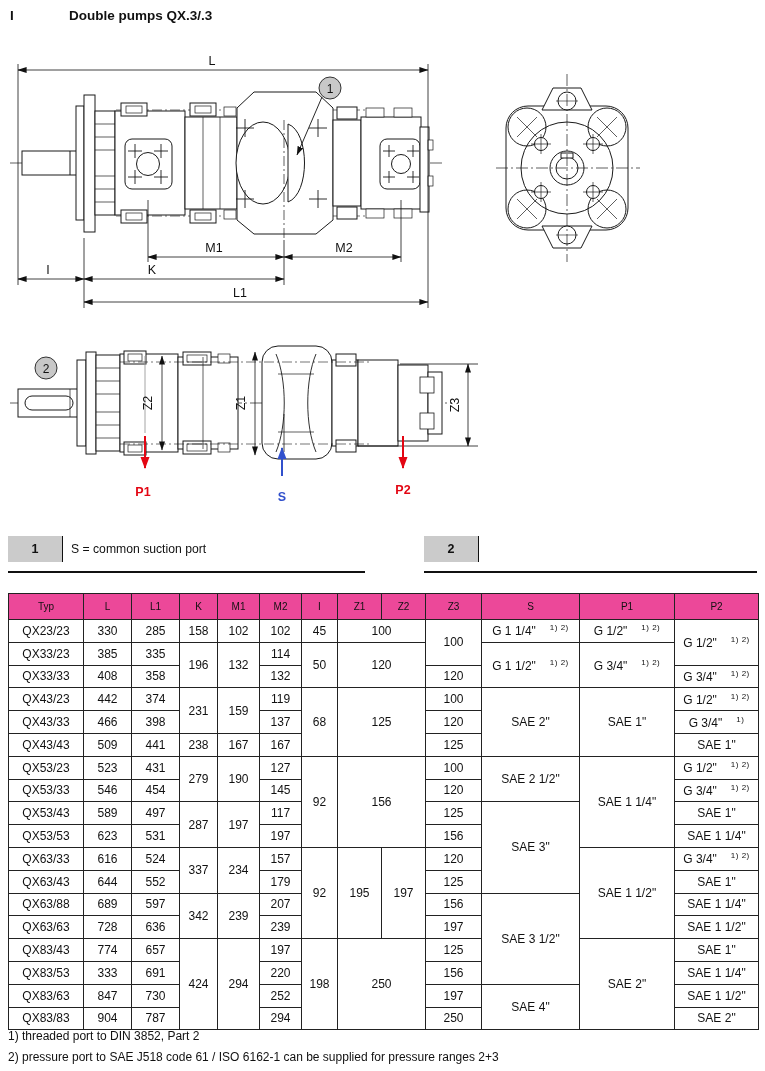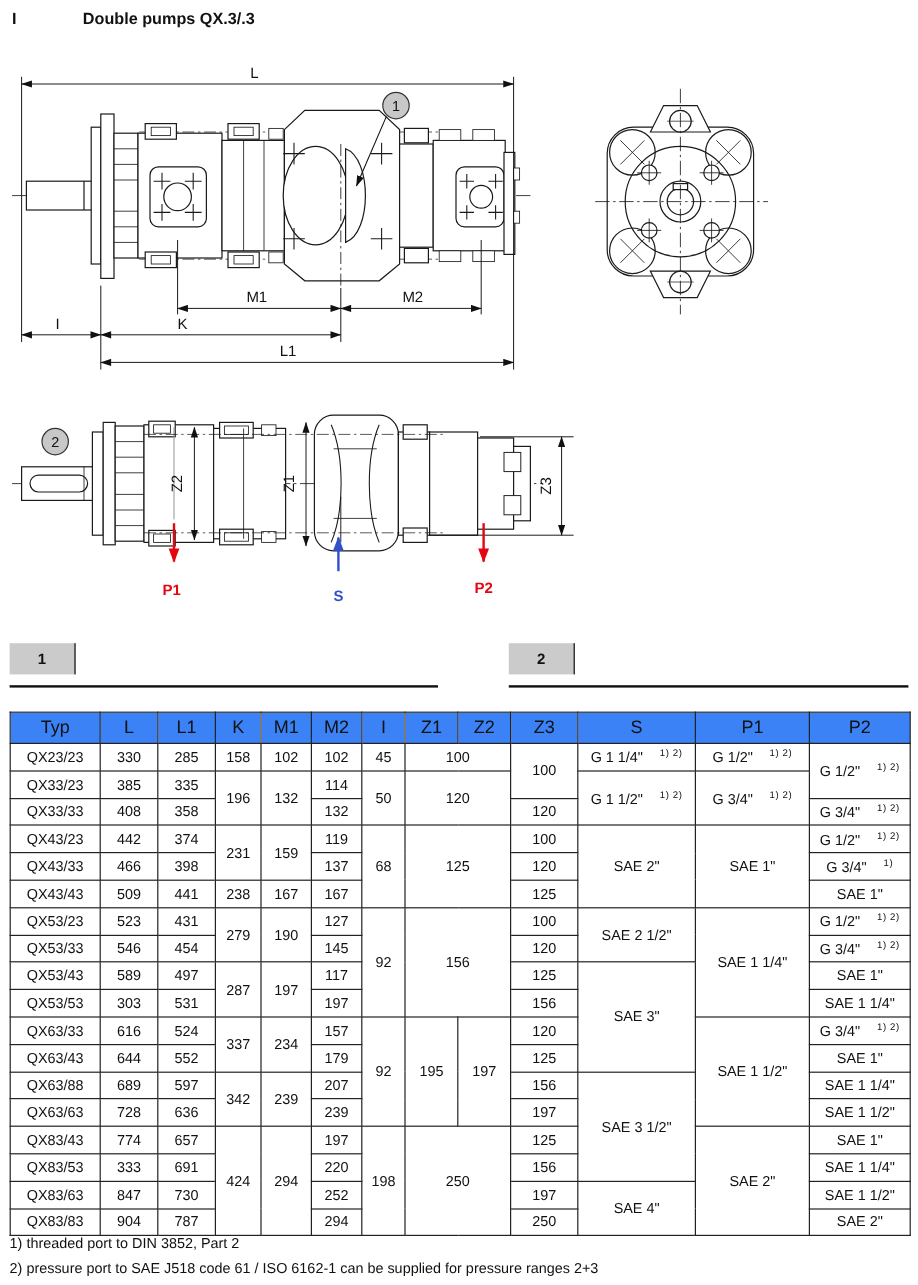--- a/index.html
+++ b/index.html
@@ -21,21 +21,21 @@
   }
   .note-text{font-size:12.2px;display:flex;align-items:center;padding-left:8px;}
   .note-rule{position:absolute;top:35px;left:0;right:0;height:2px;background:#111;}
 
   .dtable-wrap{position:absolute;left:8px;top:593px;}
   table.dtable{border-collapse:collapse;table-layout:fixed;width:750px;}
   .dtable th,.dtable td{
     border:1px solid #222;text-align:center;vertical-align:middle;
     padding:0 1px;overflow:hidden;white-space:nowrap;
   }
-  .dtable th{background:#3b82f6;height:25px;font-size:15px;font-weight:normal;}
+  .dtable th{background:#ec4899;height:25px;font-size:10px;font-weight:normal;}
   .dtable td{height:21.8px;font-size:12px;background:#fff;}
   .dtable td sup{font-size:8px;vertical-align:super;margin-left:14px;letter-spacing:0.5px;}
 
   .footnote{position:absolute;left:8px;font-size:12px;}
   .fn1{top:1029px;}
   .fn2{top:1050px;}
 </style>
 </head>
 <body>
 
@@ -241,20 +241,21 @@
 
   <g>
     <circle cx="46" cy="368" r="11" fill="#c8c8c8" stroke="#333" stroke-width="1"></circle>
     <text x="46" y="372.5" font-size="12" text-anchor="middle" fill="#111">2</text>
   </g>
 </svg>
 
 <div class="note" style="left:8px;top:536px;width:357px;">
   <div class="note-row">
     <div class="note-num">1</div>
+    <div class="note-text">S = common suction port</div>
   </div>
   <div class="note-rule"></div>
 </div>
 <div class="note" style="left:424px;top:536px;width:333px;">
   <div class="note-row">
     <div class="note-num">2</div>
   </div>
   <div class="note-rule"></div>
 </div>
 
@@ -387,21 +388,21 @@
           <td>497</td>
           <td rowspan="2">287</td>
           <td rowspan="2">197</td>
           <td>117</td>
           <td>125</td>
           <td rowspan="4">SAE 3"</td>
           <td>SAE 1"</td>
         </tr>
         <tr>
           <td>QX53/53</td>
-          <td>303</td>
+          <td>623</td>
           <td>531</td>
           <td>197</td>
           <td>156</td>
           <td>SAE 1 1/4"</td>
         </tr>
         <tr>
           <td>QX63/33</td>
           <td>616</td>
           <td>524</td>
           <td rowspan="2">337</td>

